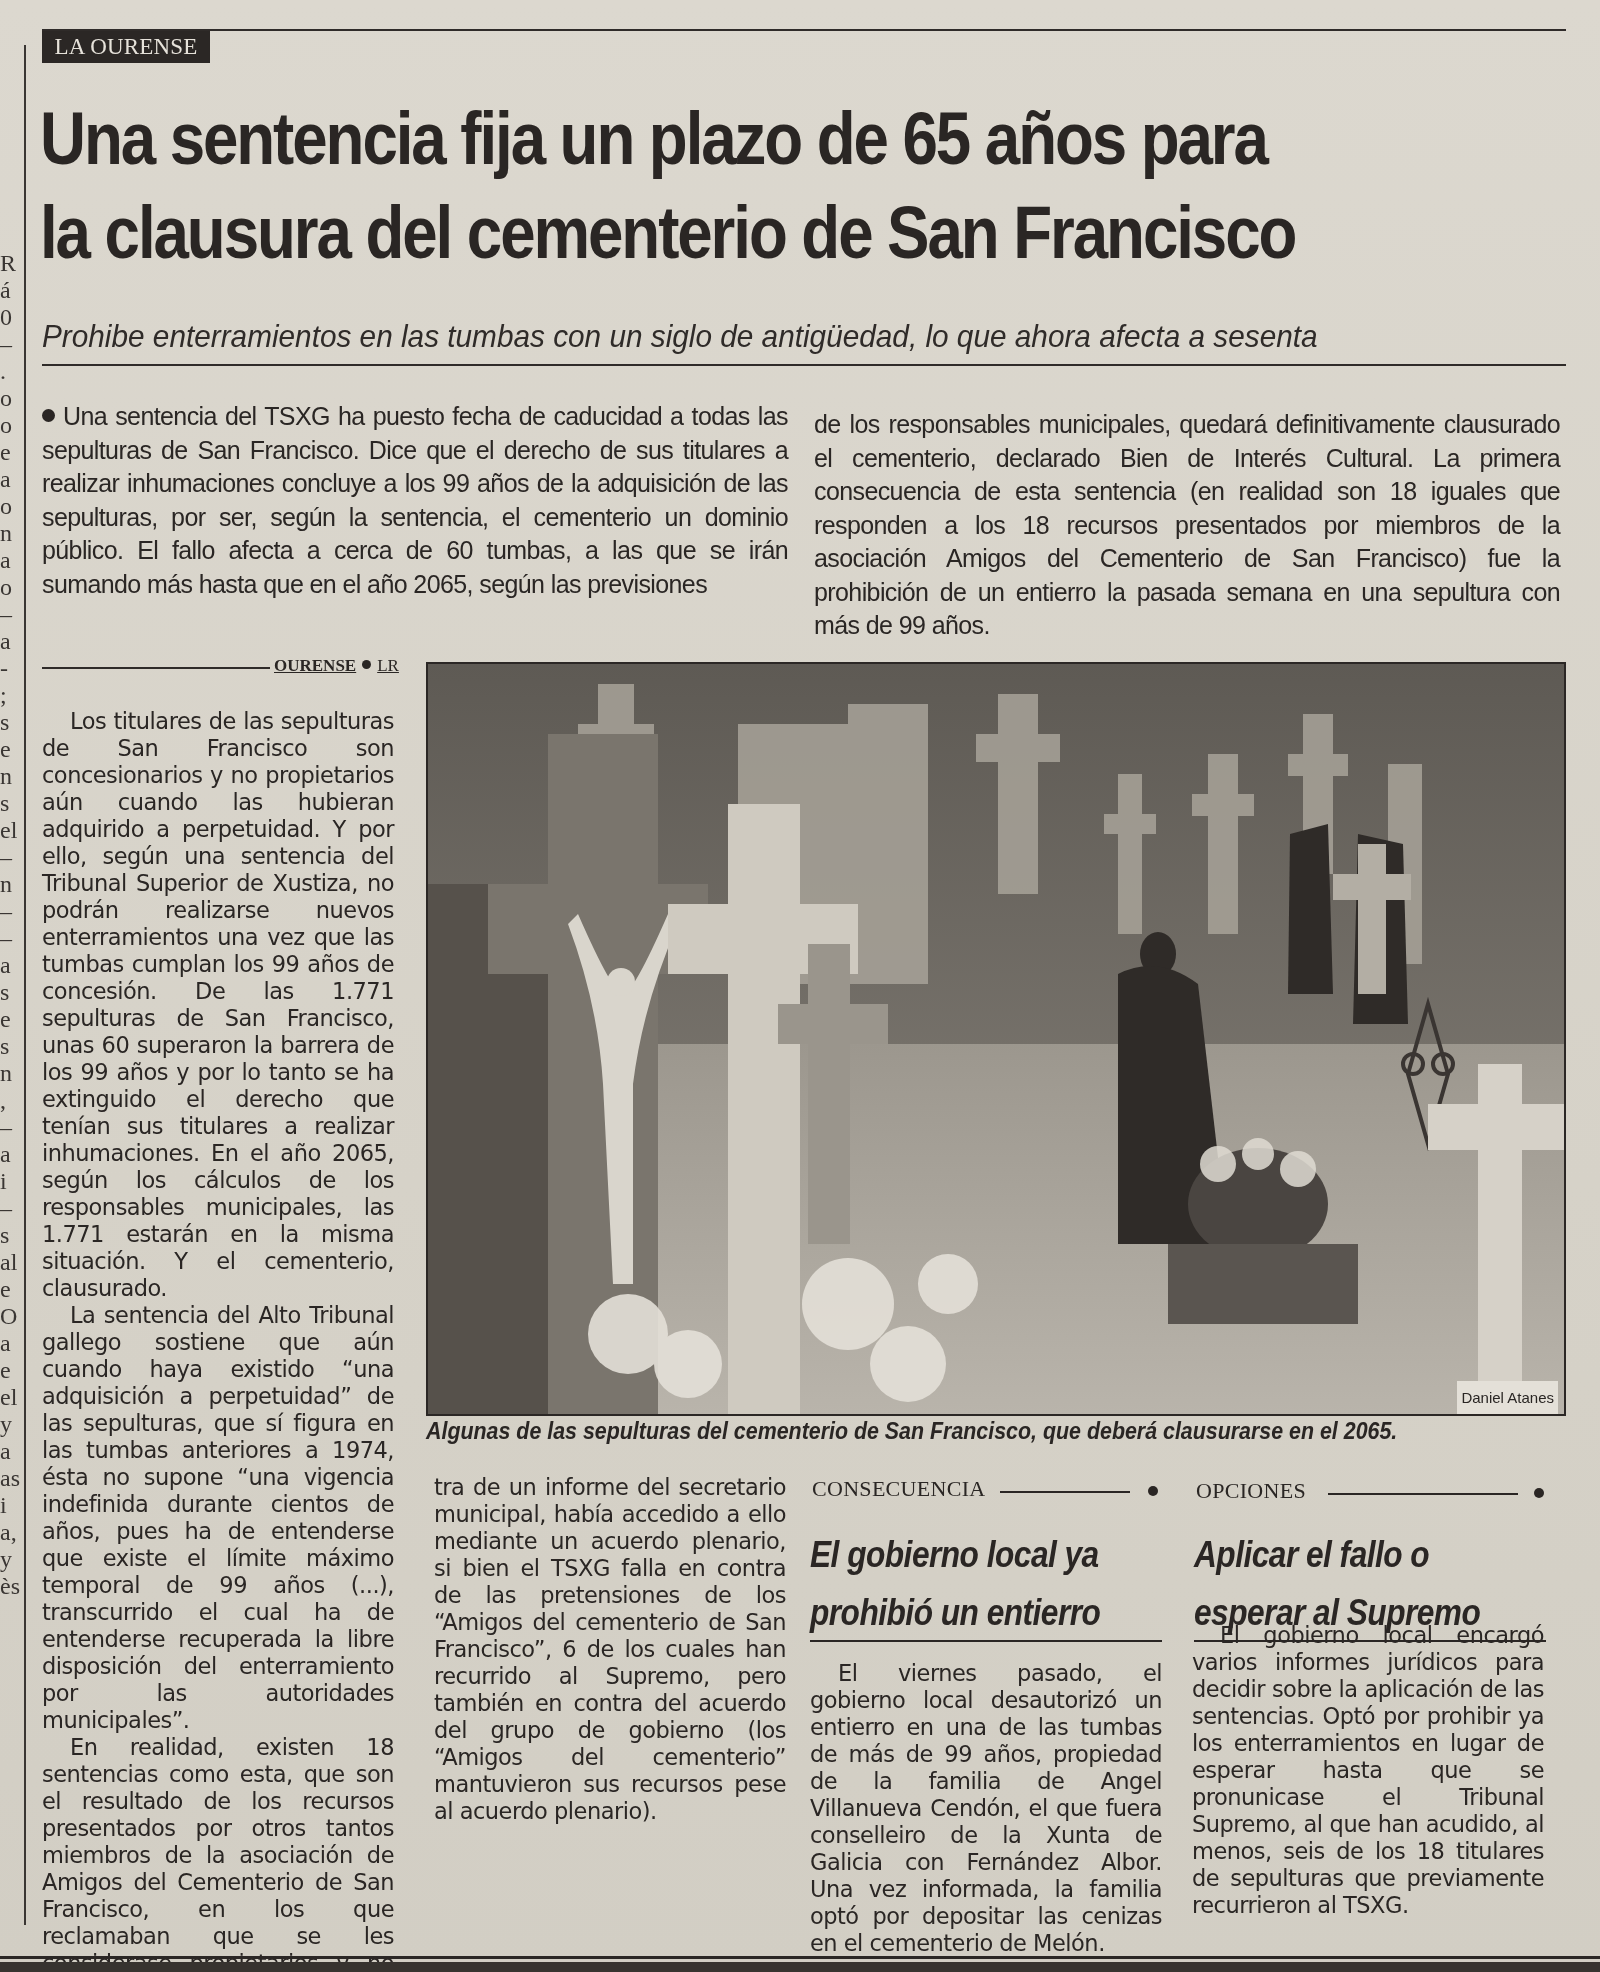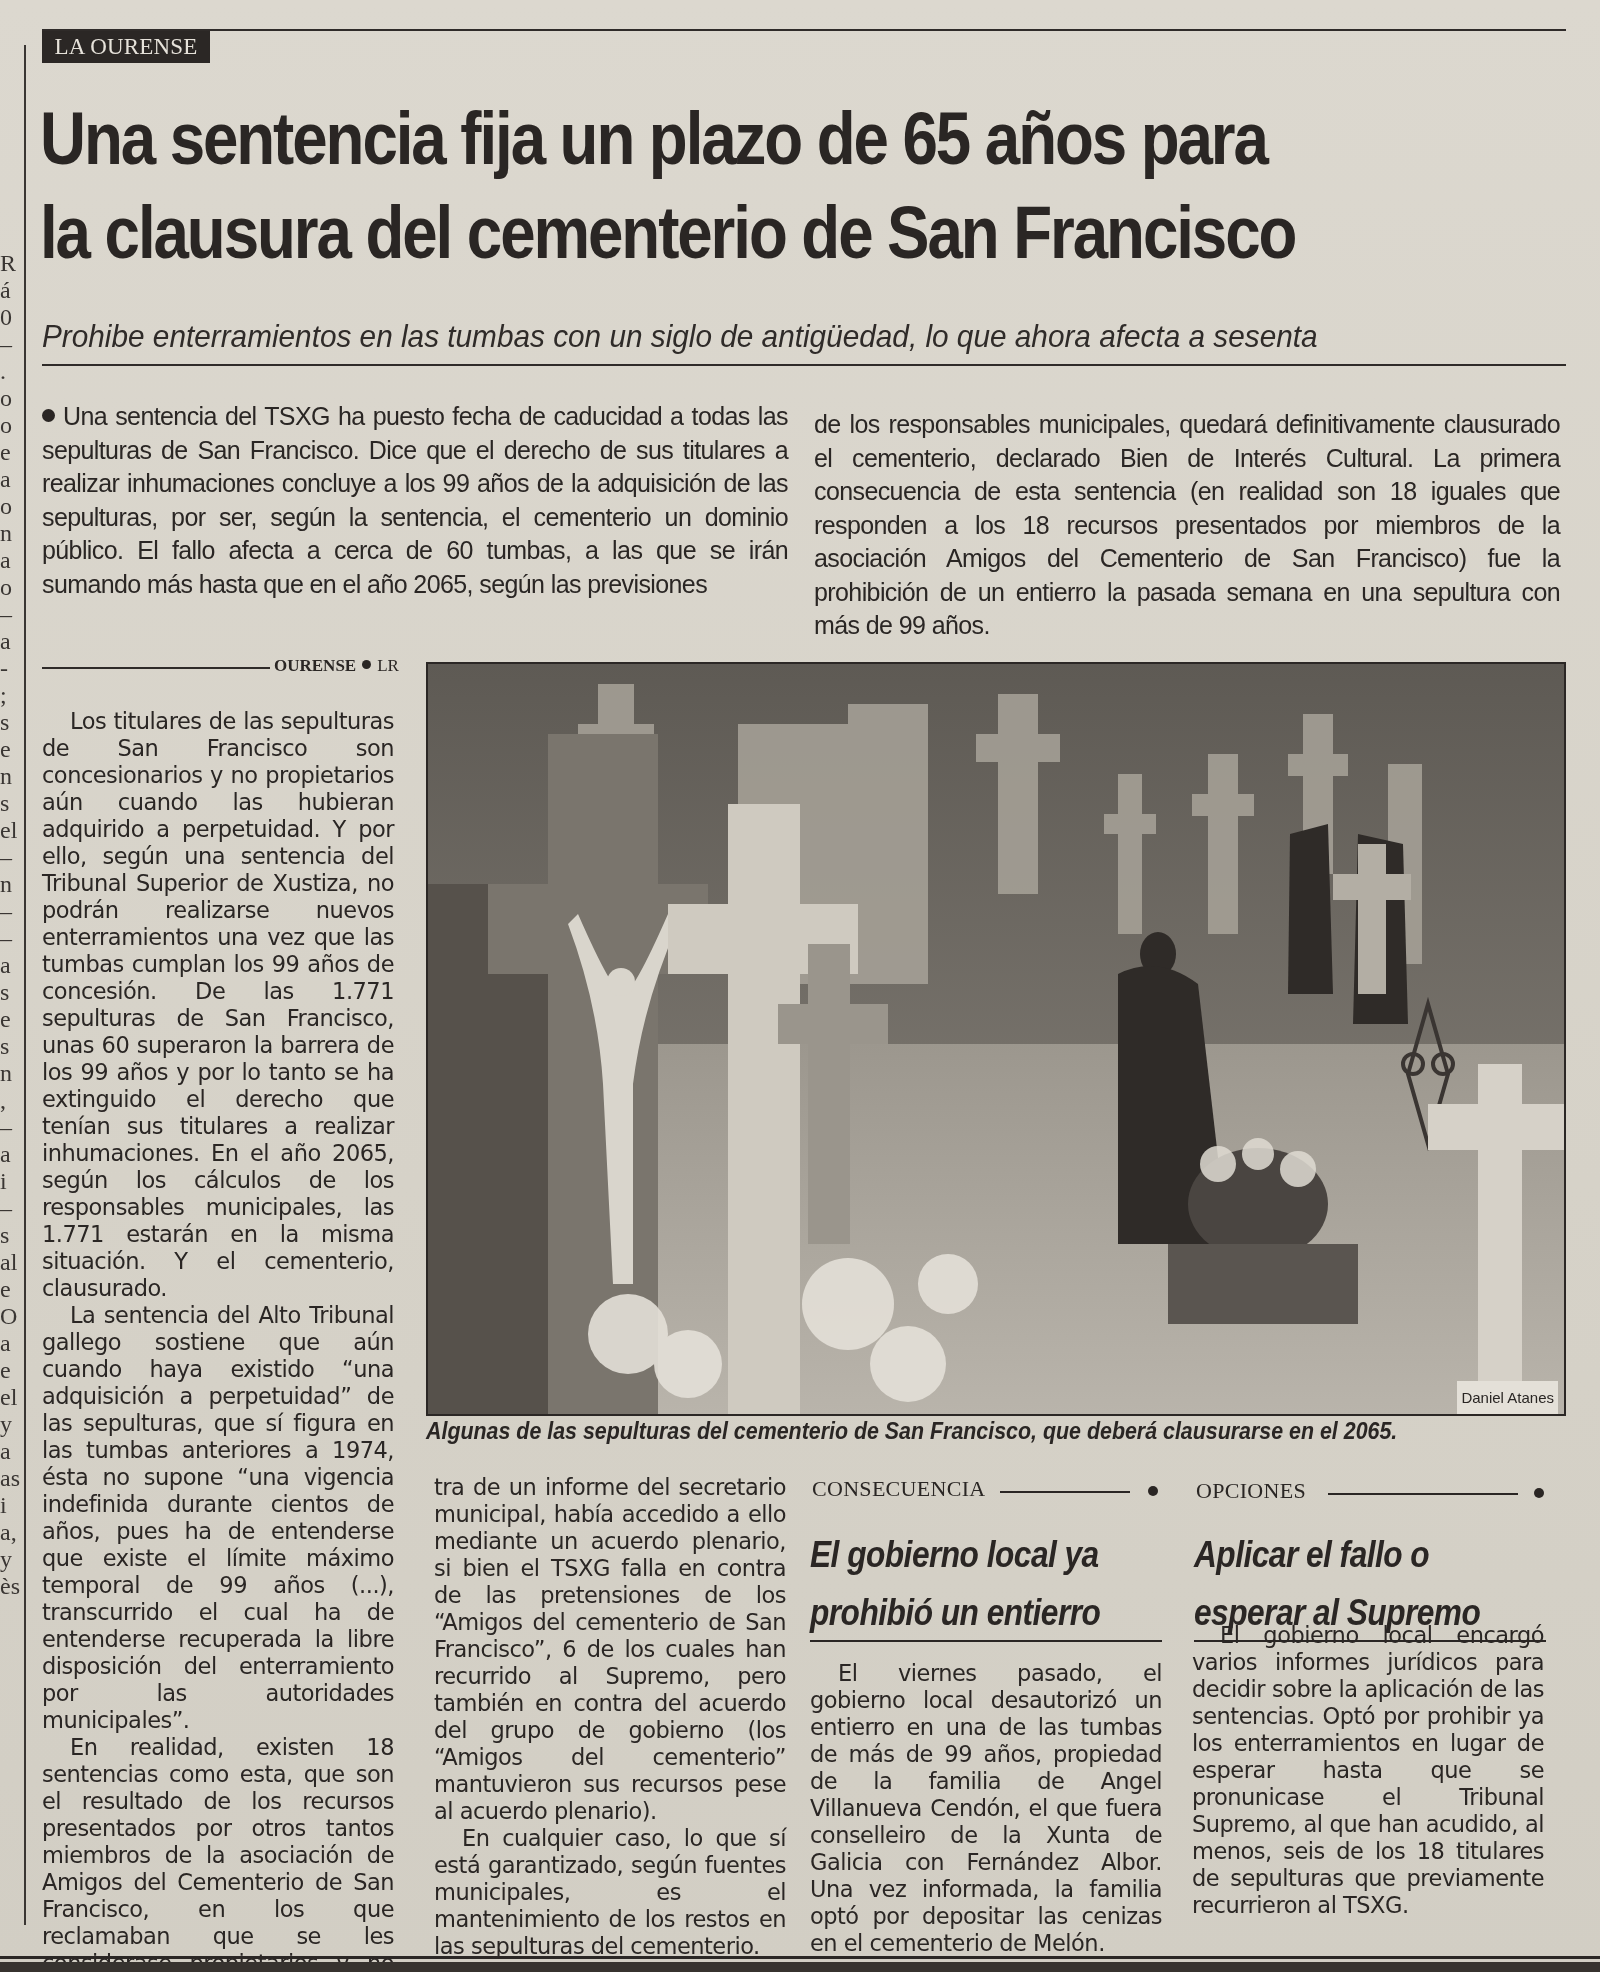--- a/index.html
+++ b/index.html
@@ -39,21 +39,21 @@
   .lead {
     position:absolute; top: 400px; width: 746px;
     font-size: 25px; line-height: 33.5px; text-align: justify; color:#2a2624;
     letter-spacing:-0.6px;
   }
   .lead.l1 { left: 42px; }
   .lead.l2 { left: 814px; margin-top: 8px; }
   .bullet-dot { display:inline-block; width: 13px; height: 13px; border-radius: 50%; background:#2a2624; margin-right: 8px; vertical-align: 3px; }
   .byline { position:absolute; left: 42px; top: 656px; width: 352px; height: 24px; }
   .byline .line { position:absolute; left: 0; top: 11px; width: 228px; height: 2px; background:#2f2b29; }
-  .byline .txt { position:absolute; left: 232px; top: 0; font-family:"Liberation Serif", serif; font-size: 17px; font-weight:700; color:#2a2624; white-space:nowrap; }
+  .byline .txt { position:absolute; left: 232px; top: 0; font-family:"Liberation Serif", serif; font-size: 17px; font-weight:700; color:#2a2624; white-space:nowrap;text-decoration:underline; }
   .byline .dot { display:inline-block; width:9px; height:9px; border-radius:50%; background:#2a2624; margin: 0 6px; vertical-align: 2px; }
   .byline .ini { font-weight:400; }
   .col {
     position:absolute; font-size: 22.5px; line-height: 27px; text-align: justify;
     color:#2a2624; font-family:"DejaVu Sans", sans-serif; letter-spacing:-0.5px;
   }
   .col p { margin: 0; text-indent: 28px; }
   .col p.noindent { text-indent: 0; }
   .col1 { left: 42px; top: 708px; width: 352px; }
   .col2 { left: 426px; top: 1474px; width: 352px; margin-left: 8px; }
@@ -257,21 +257,20 @@
     </g>
     <rect x="740" y="580" width="190" height="80" fill="#5a5550"></rect>
   </svg>
   <div class="credit">Daniel Atanes</div>
 </div>
 
 <div class="caption">Algunas de las sepulturas del cementerio de San Francisco, que deberá clausurarse en el 2065.</div>
 
 <div class="col col2">
   <p class="noindent">tra de un informe del secretario municipal, había accedido a ello mediante un acuerdo plenario, si bien el TSXG falla en contra de las pretensiones de los “Amigos del cementerio de San Francisco”, 6 de los cuales han recurrido al Supremo, pero también en contra del acuerdo del grupo de gobierno (los “Amigos del cementerio” mantuvieron sus recursos pese al acuerdo plenario).</p>
-  <p>En cualquier caso, lo que sí está garantizado, según fuentes municipales, es el mantenimiento de los restos en las sepulturas del cementerio.</p>
 </div>
 
 <div class="sec-label sec1">
   <span class="name">CONSECUENCIA</span>
   <span class="rule" style="left:188px; width:130px;"></span>
   <span class="dot" style="left:336px;"></span>
 </div>
 <div class="box-head bh1">
   <div>El gobierno local ya</div>
   <div>prohibió un entierro</div>

